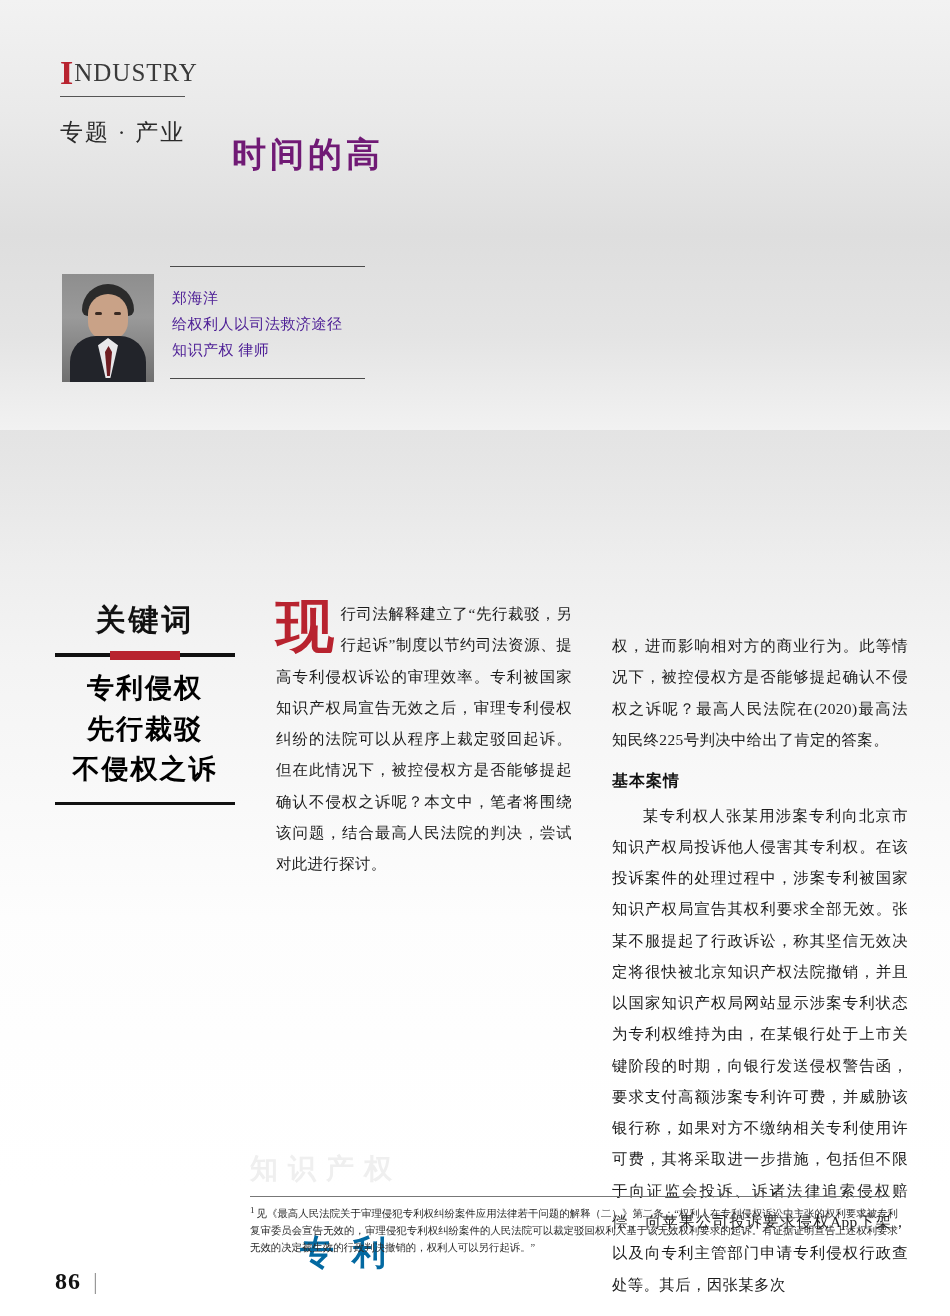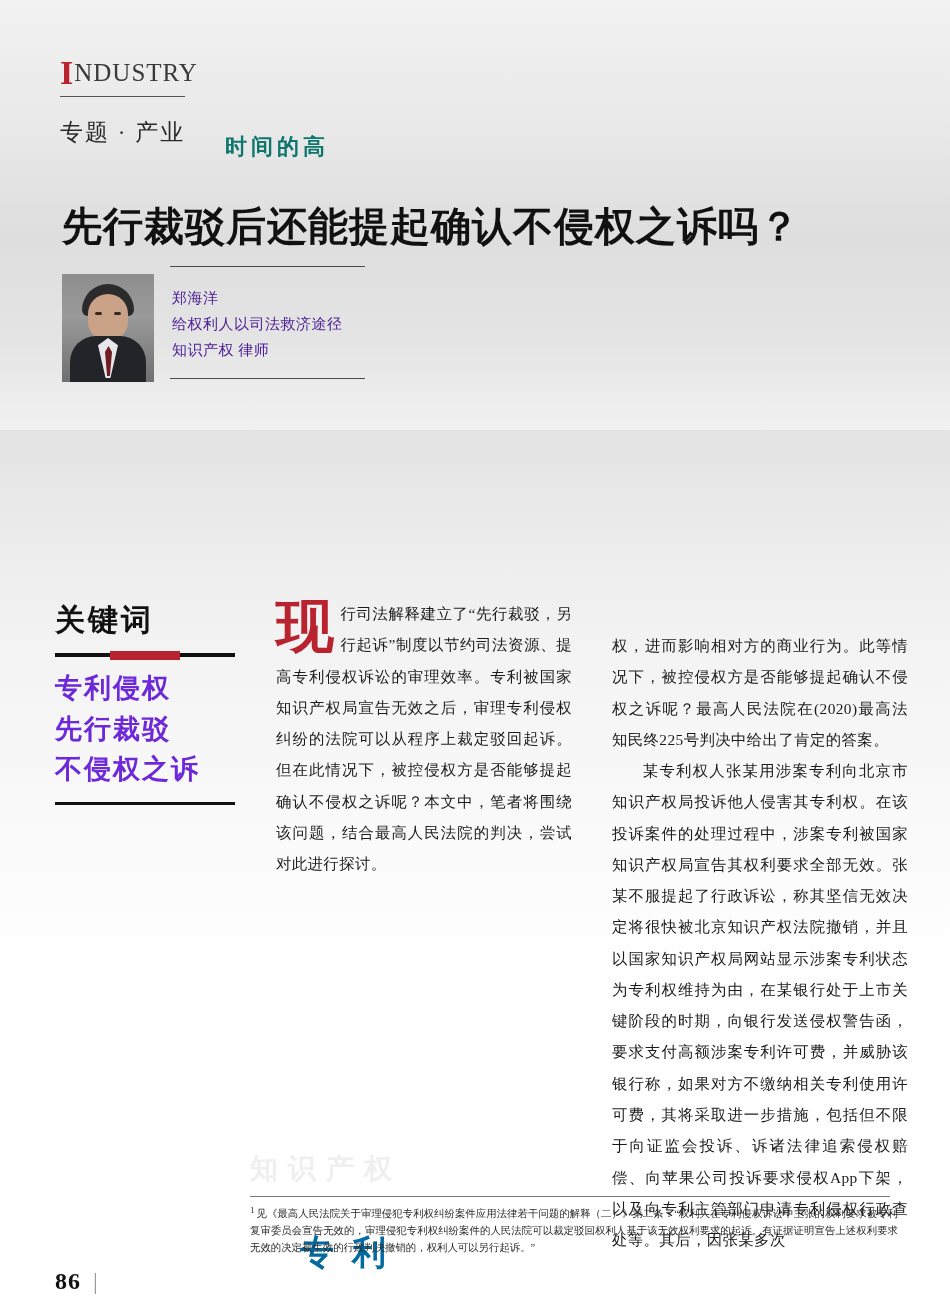--- a/index.html
+++ b/index.html
@@ -30,21 +30,21 @@
     width: 950px; height: 760px;
     background: linear-gradient(180deg, rgba(225,225,225,0.85) 0%, rgba(236,236,236,0.6) 30%, rgba(248,248,248,0.25) 65%, rgba(255,255,255,0) 100%);
   }
   .bg-ghost {
     position: absolute;
     color: #cfcfcf;
     font-weight: bold;
     letter-spacing: 4px;
     user-select: none;
   }
-  .ghost-a { left: 225px; top: 132px; font-size: 22px; color:#0f766e; }
+  .ghost-a { left: 232px; top: 132px; font-size: 34px; color:#701a75; }
   .ghost-b { left: 300px; top: 1230px; font-size: 34px; color:#0369a1; letter-spacing: 18px;}
   .ghost-c { left: 250px; top: 1150px; font-size: 28px; color:#efefef; letter-spacing: 10px;}
 
   
   .header {
     position: absolute;
     left: 60px;
     top: 28px;
     width: 240px;
     margin-top: 28px;
@@ -144,20 +144,21 @@
     color: #4c1d95;
     letter-spacing: 0.5px;
   }
 
   
   .keywords {
     position: absolute;
     left: 55px;
     top: 600px;
     width: 180px;
+    text-align: center;
   }
   .kw-title {
     font-size: 30px;
     font-weight: bold;
     letter-spacing: 3px;
     color: #111;
     font-family: "DejaVu Serif", "Liberation Serif", serif;
   }
   .kw-bar {
     width: 100%;
@@ -169,21 +170,21 @@
     width: 70px;
     height: 9px;
     background: #b8232f;
     margin: -6px auto 8px auto;
   }
   .kw-list {
     font-size: 27px;
     font-weight: bold;
     line-height: 1.5;
     letter-spacing: 2px;
-    color: #6d28d9;
+    color: #000000;
     font-family: "DejaVu Serif", "Liberation Serif", serif;
   }
   .kw-bar-bottom {
     width: 100%;
     height: 3px;
     background: #111;
     margin-top: 12px;
   }
 
   
@@ -272,21 +273,20 @@
   <div class="bg-ghost ghost-c">知识产权</div>
   <div class="bg-ghost ghost-b">专利</div>
 
   <div class="header">
     <div class="header-en">
       <span class="drop">I</span><span>NDUSTRY</span>
     </div>
     <div class="header-cn">专题 · 产业</div>
   </div>
 
-  <h1 class="title">先行裁驳后还能提起确认不侵权之诉吗？</h1>
 
   <div class="author">
     <div class="author-rule-top"></div>
     <div class="portrait">
       <div class="hair"></div>
       <div class="face"></div>
       <div class="eyeL"></div>
       <div class="eyeR"></div>
       <div class="body"></div>
       <div class="shirt"></div>
@@ -309,20 +309,21 @@
 不侵权之诉</div>
     <div class="kw-bar-bottom"></div>
   </div>
 
   <div class="col col-left">
     <p><span class="dropcap">现</span><span>行司法解释建立了“先行裁驳，另行起诉”制度以节约司法资源、提高专利侵权诉讼的审理效率。专利被国家知识产权局宣告无效之后，审理专利侵权纠纷的法院可以从程序上裁定驳回起诉。但在此情况下，被控侵权方是否能够提起确认不侵权之诉呢？本文中，笔者将围绕该问题，结合最高人民法院的判决，尝试对此进行探讨。</span></p>
   </div>
 
   <div class="col col-right">
     <p>权，进而影响相对方的商业行为。此等情况下，被控侵权方是否能够提起确认不侵权之诉呢？最高人民法院在(2020)最高法知民终225号判决中给出了肯定的答案。</p>
+    <div class="subhead">基本案情</div>
     <p class="indent">某专利权人张某用涉案专利向北京市知识产权局投诉他人侵害其专利权。在该投诉案件的处理过程中，涉案专利被国家知识产权局宣告其权利要求全部无效。张某不服提起了行政诉讼，称其坚信无效决定将很快被北京知识产权法院撤销，并且以国家知识产权局网站显示涉案专利状态为专利权维持为由，在某银行处于上市关键阶段的时期，向银行发送侵权警告函，要求支付高额涉案专利许可费，并威胁该银行称，如果对方不缴纳相关专利使用许可费，其将采取进一步措施，包括但不限于向证监会投诉、诉诸法律追索侵权赔偿、向苹果公司投诉要求侵权App下架，以及向专利主管部门申请专利侵权行政查处等。其后，因张某多次</p>
   </div>
 
   <div class="footnote-rule"></div>
   <div class="footnote">
     <span class="fn-mark">1</span><span>见《最高人民法院关于审理侵犯专利权纠纷案件应用法律若干问题的解释（二）》第二条：“权利人在专利侵权诉讼中主张的权利要求被专利复审委员会宣告无效的，审理侵犯专利权纠纷案件的人民法院可以裁定驳回权利人基于该无效权利要求的起诉。有证据证明宣告上述权利要求无效的决定被生效的行政判决撤销的，权利人可以另行起诉。”</span>
   </div>
 
   <div class="folio">
     <span>86</span><span class="bar">|</span>

